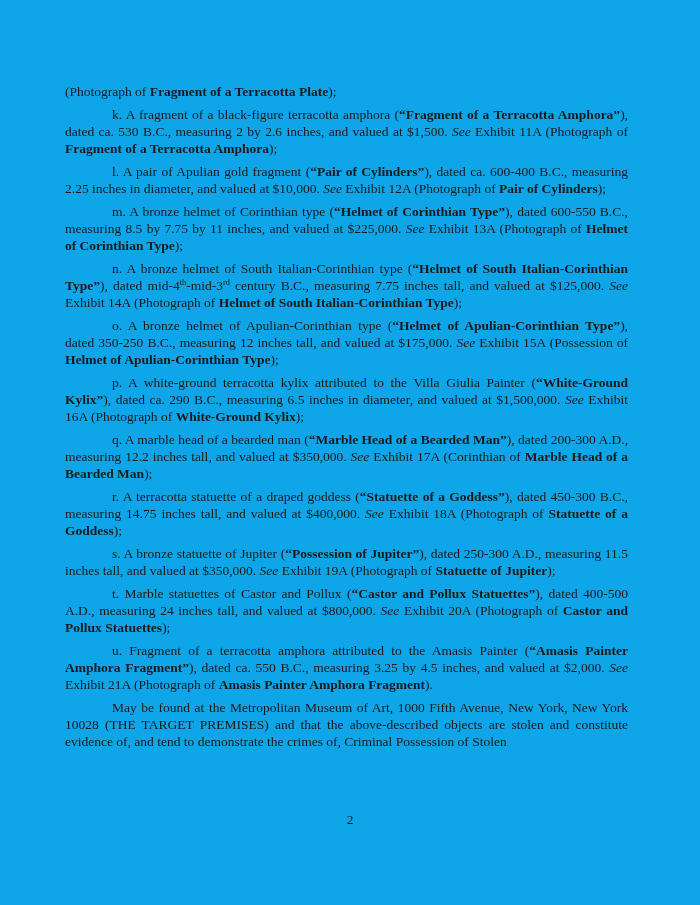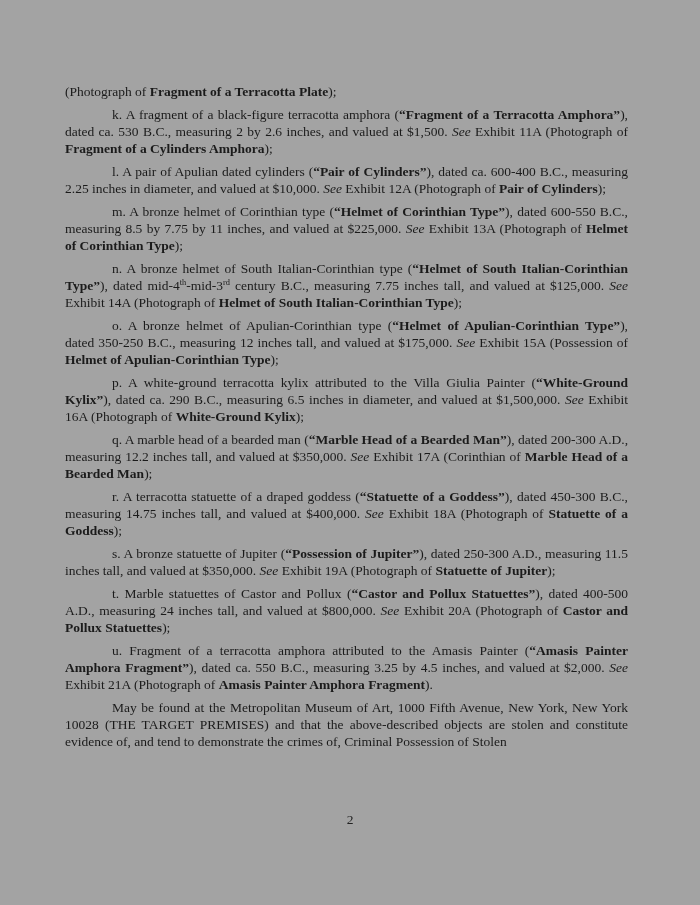--- a/index.html
+++ b/index.html
@@ -4,21 +4,21 @@
 <style>
   html, body {
     margin: 0;
     padding: 0;
     background: #fbfbf9;
   }
   .page {
     position: relative;
     width: 700px;
     height: 905px;
-    background: #a3a3a3;
+    background: #0ea5e9;
     overflow: hidden;
     font-family: "Liberation Serif", "DejaVu Serif", serif;
     color: #1b1b1b;
   }
   .doc-body {
     position: absolute;
     left: 65px;
     top: 83px;
     width: 563px;
     font-size: 13.5px;
@@ -47,22 +47,22 @@
     font-size: 13.5px;
     color: #222;
   }
 </style>
 </head>
 <body>
 
 <div class="page">
   <div class="doc-body">
       <p class="para"><span>(Photograph of </span><span class="bold">Fragment of a Terracotta Plate</span><span>);</span></p>
-      <p class="para indent"><span>k. A fragment of a black-figure terracotta amphora (</span><span class="bold">“Fragment of a Terracotta Amphora”</span><span>), dated ca. 530 B.C., measuring 2 by 2.6 inches, and valued at $1,500. </span><span class="italic">See</span><span> Exhibit 11A (Photograph of </span><span class="bold">Fragment of a Cylinders Amphora</span><span>);</span></p>
-      <p class="para indent"><span>l. A pair of Apulian dated cylinders (</span><span class="bold">“Pair of Cylinders”</span><span>), dated ca. 600-400 B.C., measuring 2.25 inches in diameter, and valued at $10,000. </span><span class="italic">See</span><span> Exhibit 12A (Photograph of </span><span class="bold">Pair of Cylinders</span><span>);</span></p>
+      <p class="para indent"><span>k. A fragment of a black-figure terracotta amphora (</span><span class="bold">“Fragment of a Terracotta Amphora”</span><span>), dated ca. 530 B.C., measuring 2 by 2.6 inches, and valued at $1,500. </span><span class="italic">See</span><span> Exhibit 11A (Photograph of </span><span class="bold">Fragment of a Terracotta Amphora</span><span>);</span></p>
+      <p class="para indent"><span>l. A pair of Apulian gold fragment (</span><span class="bold">“Pair of Cylinders”</span><span>), dated ca. 600-400 B.C., measuring 2.25 inches in diameter, and valued at $10,000. </span><span class="italic">See</span><span> Exhibit 12A (Photograph of </span><span class="bold">Pair of Cylinders</span><span>);</span></p>
       <p class="para indent"><span>m. A bronze helmet of Corinthian type (</span><span class="bold">“Helmet of Corinthian Type”</span><span>), dated 600-550 B.C., measuring 8.5 by 7.75 by 11 inches, and valued at $225,000. </span><span class="italic">See</span><span> Exhibit 13A (Photograph of </span><span class="bold">Helmet of Corinthian Type</span><span>);</span></p>
       <p class="para indent"><span>n. A bronze helmet of South Italian-Corinthian type (</span><span class="bold">“Helmet of South Italian-Corinthian Type”</span><span>), dated mid-4</span><sup class="suptext">th</sup><span>-mid-3</span><sup class="suptext">rd</sup><span> century B.C., measuring 7.75 inches tall, and valued at $125,000. </span><span class="italic">See</span><span> Exhibit 14A (Photograph of </span><span class="bold">Helmet of South Italian-Corinthian Type</span><span>);</span></p>
       <p class="para indent"><span>o. A bronze helmet of Apulian-Corinthian type (</span><span class="bold">“Helmet of Apulian-Corinthian Type”</span><span>), dated 350-250 B.C., measuring 12 inches tall, and valued at $175,000. </span><span class="italic">See</span><span> Exhibit 15A (Possession of </span><span class="bold">Helmet of Apulian-Corinthian Type</span><span>);</span></p>
       <p class="para indent"><span>p. A white-ground terracotta kylix attributed to the Villa Giulia Painter (</span><span class="bold">“White-Ground Kylix”</span><span>), dated ca. 290 B.C., measuring 6.5 inches in diameter, and valued at $1,500,000. </span><span class="italic">See</span><span> Exhibit 16A (Photograph of </span><span class="bold">White-Ground Kylix</span><span>);</span></p>
       <p class="para indent"><span>q. A marble head of a bearded man (</span><span class="bold">“Marble Head of a Bearded Man”</span><span>), dated 200-300 A.D., measuring 12.2 inches tall, and valued at $350,000. </span><span class="italic">See</span><span> Exhibit 17A (Corinthian of </span><span class="bold">Marble Head of a Bearded Man</span><span>);</span></p>
       <p class="para indent"><span>r. A terracotta statuette of a draped goddess (</span><span class="bold">“Statuette of a Goddess”</span><span>), dated 450-300 B.C., measuring 14.75 inches tall, and valued at $400,000. </span><span class="italic">See</span><span> Exhibit 18A (Photograph of </span><span class="bold">Statuette of a Goddess</span><span>);</span></p>
       <p class="para indent"><span>s. A bronze statuette of Jupiter (</span><span class="bold">“Possession of Jupiter”</span><span>), dated 250-300 A.D., measuring 11.5 inches tall, and valued at $350,000. </span><span class="italic">See</span><span> Exhibit 19A (Photograph of </span><span class="bold">Statuette of Jupiter</span><span>);</span></p>
       <p class="para indent"><span>t. Marble statuettes of Castor and Pollux (</span><span class="bold">“Castor and Pollux Statuettes”</span><span>), dated 400-500 A.D., measuring 24 inches tall, and valued at $800,000. </span><span class="italic">See</span><span> Exhibit 20A (Photograph of </span><span class="bold">Castor and Pollux Statuettes</span><span>);</span></p>
       <p class="para indent"><span>u. Fragment of a terracotta amphora attributed to the Amasis Painter (</span><span class="bold">“Amasis Painter Amphora Fragment”</span><span>), dated ca. 550 B.C., measuring 3.25 by 4.5 inches, and valued at $2,000. </span><span class="italic">See</span><span> Exhibit 21A (Photograph of </span><span class="bold">Amasis Painter Amphora Fragment</span><span>).</span></p>
       <p class="para indent"><span>May be found at the Metropolitan Museum of Art, 1000 Fifth Avenue, New York, New York 10028 (THE TARGET PREMISES) and that the above-described objects are stolen and constitute evidence of, and tend to demonstrate the crimes of, Criminal Possession of Stolen</span></p>

